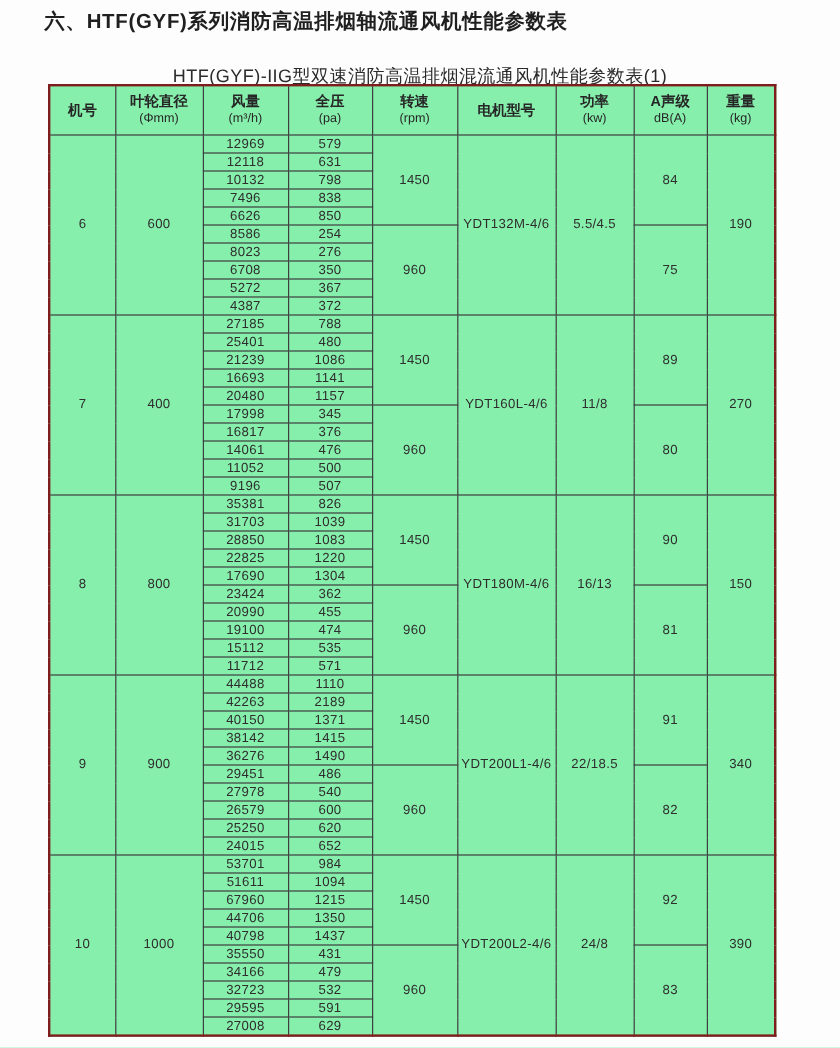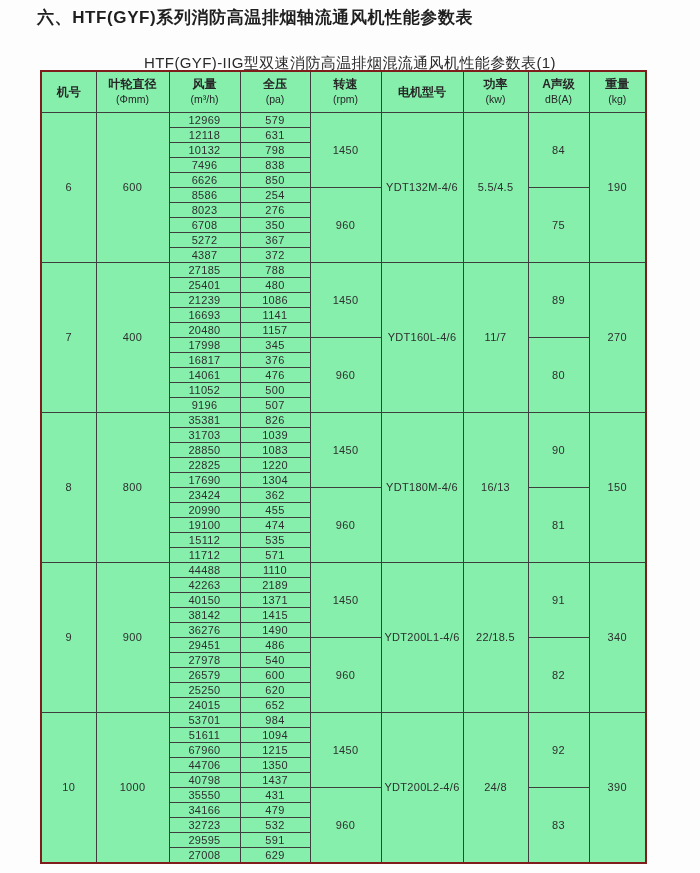--- a/index.html
+++ b/index.html
@@ -187,21 +187,21 @@
         <td class="cell-air-volume">4387</td>
         <td class="cell-total-pressure">372</td>
       </tr>
       <tr>
         <td class="cell-machine-no" rowspan="10">7</td>
         <td class="cell-impeller-diameter" rowspan="10">400</td>
         <td class="cell-air-volume">27185</td>
         <td class="cell-total-pressure">788</td>
         <td class="cell-speed-rpm" rowspan="5">1450</td>
         <td class="cell-motor-model" rowspan="10">YDT160L-4/6</td>
-        <td class="cell-power" rowspan="10">11/7</td>
+        <td class="cell-power" rowspan="10">11/8</td>
         <td class="cell-noise-db" rowspan="5">89</td>
         <td class="cell-weight" rowspan="10">270</td>
       </tr>
       <tr>
         <td class="cell-air-volume">25401</td>
         <td class="cell-total-pressure">480</td>
       </tr>
       <tr>
         <td class="cell-air-volume">21239</td>
         <td class="cell-total-pressure">1086</td>

